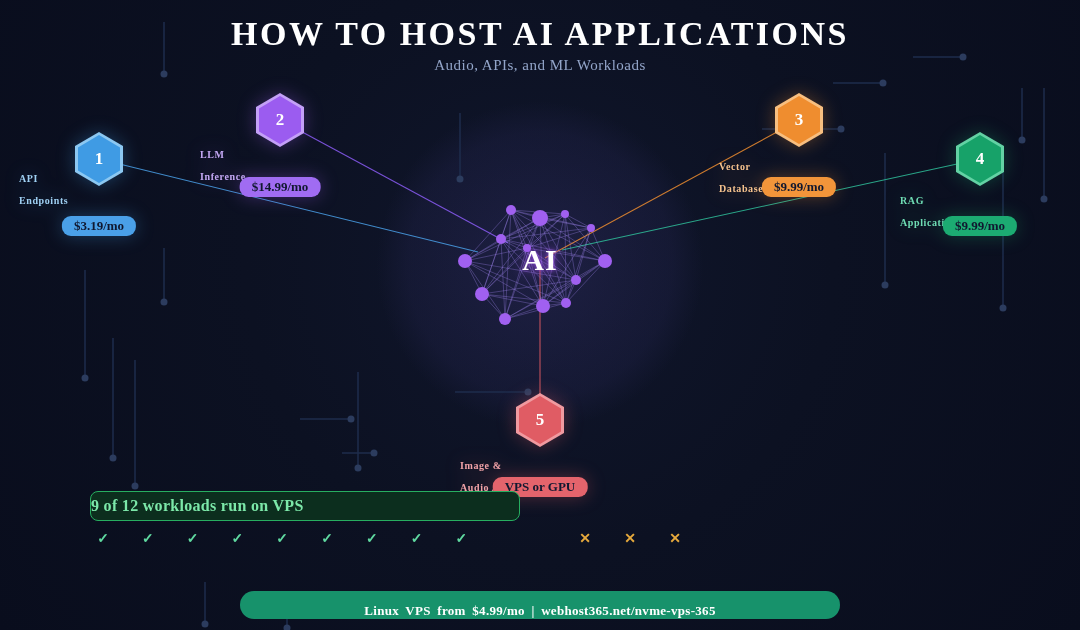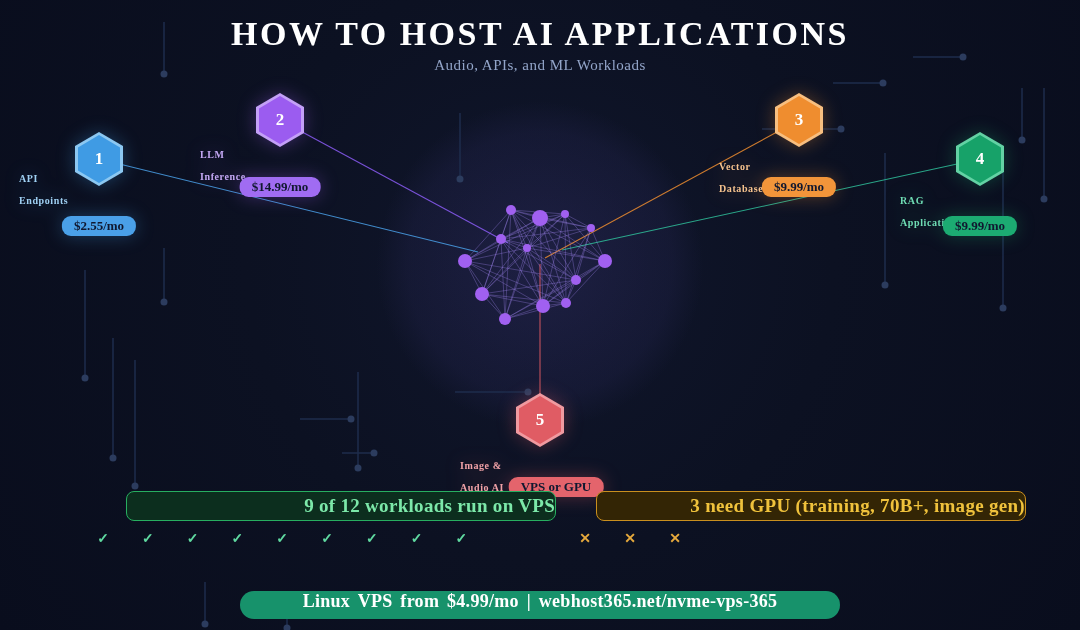--- a/index.html
+++ b/index.html
@@ -29,27 +29,27 @@
   .hexwrap{position:absolute;}
   .hex-outer{position:absolute;clip-path:polygon(50% 0,100% 26%,100% 74%,50% 100%,0 74%,0 26%);width:48px;height:54px;left:0;top:0;}
   .hex-inner{position:absolute;clip-path:polygon(50% 0,100% 26%,100% 74%,50% 100%,0 74%,0 26%);width:42px;height:48px;left:3px;top:3px;}
   .hex-num{position:absolute;left:0;top:0;width:48px;height:54px;line-height:54px;text-align:center;
     color:#fff;font-size:17px;font-weight:bold;}
   .node-label{position:absolute;width:160px;text-align:left;font-size:10px;font-weight:bold;
     letter-spacing:0.6px;line-height:22px;}
   .node-badge{position:absolute;transform:translateX(-50%);padding:2px 12px;border-radius:9px;
     font-size:13px;font-weight:bold;color:#101830;white-space:nowrap;}
   .bar{position:absolute;height:30px;border-radius:8px;box-sizing:border-box;
-    display:flex;align-items:center;justify-content:flex-end;
-    font-size:19px;font-weight:bold;letter-spacing:0.3px;margin-left:36px;}
+    display:flex;align-items:center;justify-content:flex-start;
+    font-size:16px;font-weight:bold;letter-spacing:0.3px;}
   .mark{position:absolute;transform:translateX(-50%);font-size:14px;font-weight:bold;}
   .footer-badge{
     position:absolute;left:240px;top:591px;width:600px;height:28px;border-radius:14px;
-    display:flex;align-items:flex-start;justify-content:center;
-    color:#ffffff;font-size:18px;font-weight:bold;letter-spacing:0.3px;word-spacing:3px;
+    display:flex;align-items:flex-end;justify-content:center;
+    color:#ffffff;font-size:13px;font-weight:bold;letter-spacing:0.3px;word-spacing:3px;
   }
 </style>
 </head>
 <body>
 
 <div class="stage">
 
   <div class="glow"></div>
 
   <svg class="layer" id="decor-svg" width="1080" height="630">
@@ -180,28 +180,29 @@
       <circle cx="576" cy="280" r="5" fill="#a060f0"></circle>
       <circle cx="482" cy="294" r="7" fill="#a060f0"></circle>
       <circle cx="543" cy="306" r="7" fill="#a060f0"></circle>
       <circle cx="566" cy="303" r="5" fill="#a060f0"></circle>
       <circle cx="505" cy="319" r="6" fill="#a060f0"></circle>
       <circle cx="527" cy="248" r="4" fill="#a060f0"></circle>
     </svg>
 
   <div class="title">HOW TO HOST AI APPLICATIONS</div>
   <div class="subtitle">Audio, APIs, and ML Workloads</div>
+  <div class="ai-label">AI</div>
 
   <div id="nodes-root">
       <div class="hexwrap" style="left: 75px; top: 132px; filter: drop-shadow(rgba(63, 155, 228, 0.333) 0px 0px 9px);">
         <div class="hex-outer" style="background:#8cc8f2"></div>
         <div class="hex-inner" style="background:#3f9be4"></div>
         <div class="hex-num">1</div>
         <div class="node-label" style="left:-56px;top:36px;color:#9fd0f3">API<br>Endpoints</div>
-        <div class="node-badge" style="left:24px;top:84px;background:#4aa0e8">$2.55/mo</div>
+        <div class="node-badge" style="left:24px;top:84px;background:#4aa0e8">$3.19/mo</div>
       </div>
       <div class="hexwrap" style="left: 256px; top: 93px; filter: drop-shadow(rgba(155, 92, 240, 0.333) 0px 0px 9px);">
         <div class="hex-outer" style="background:#c4a0f8"></div>
         <div class="hex-inner" style="background:#9b5cf0"></div>
         <div class="hex-num">2</div>
         <div class="node-label" style="left:-56px;top:51px;color:#c5a9f5">LLM<br>Inference</div>
         <div class="node-badge" style="left:24px;top:84px;background:#a06cf2">$14.99/mo</div>
       </div>
       <div class="hexwrap" style="left: 775px; top: 93px; filter: drop-shadow(rgba(239, 141, 47, 0.333) 0px 0px 9px);">
         <div class="hex-outer" style="background:#f8bf80"></div>
@@ -215,29 +216,26 @@
         <div class="hex-inner" style="background:#17a269"></div>
         <div class="hex-num">4</div>
         <div class="node-label" style="left:-56px;top:58px;color:#6fdcb4">RAG<br>Applications</div>
         <div class="node-badge" style="left:24px;top:84px;background:#1cab72">$9.99/mo</div>
       </div>
       <div class="hexwrap" style="left: 516px; top: 393px; filter: drop-shadow(rgba(224, 92, 100, 0.333) 0px 0px 9px);">
         <div class="hex-outer" style="background:#f09aa0"></div>
         <div class="hex-inner" style="background:#e05c64"></div>
         <div class="hex-num">5</div>
         <div class="node-label" style="left:-56px;top:62px;color:#f2a3a8">Image &amp;<br>Audio AI</div>
-        <div class="node-badge" style="left:40px;top:84px;background:#e4646c">VPS or GPU</div>
+        <div class="node-badge" style="left:24px;top:84px;background:#e4646c">VPS or GPU</div>
       </div>
     </div>
 
   <div class="bar" id="bar-vps" style="left: 90px; top: 491px; width: 430px; background: rgb(12, 46, 30); border: 1.5px solid rgb(39, 174, 96); color: rgb(124, 232, 169);">
     <span>9 of 12 workloads run on VPS</span>
-  </div>
-  <div class="bar" id="bar-gpu" style="left: 560px; top: 491px; width: 430px; background: rgb(51, 37, 5); border: 1.5px solid rgb(201, 143, 30); color: rgb(240, 194, 60);">
-    <span>3 need GPU (training, 70B+, image gen)</span>
   </div>
 
   <div id="marks-root">
       <span class="mark" style="left: 103px; top: 530px; color: rgb(95, 217, 160);">✓</span>
       <span class="mark" style="left: 147.8px; top: 530px; color: rgb(95, 217, 160);">✓</span>
       <span class="mark" style="left: 192.6px; top: 530px; color: rgb(95, 217, 160);">✓</span>
       <span class="mark" style="left: 237.4px; top: 530px; color: rgb(95, 217, 160);">✓</span>
       <span class="mark" style="left: 282.2px; top: 530px; color: rgb(95, 217, 160);">✓</span>
       <span class="mark" style="left: 327px; top: 530px; color: rgb(95, 217, 160);">✓</span>
       <span class="mark" style="left: 371.8px; top: 530px; color: rgb(95, 217, 160);">✓</span>

